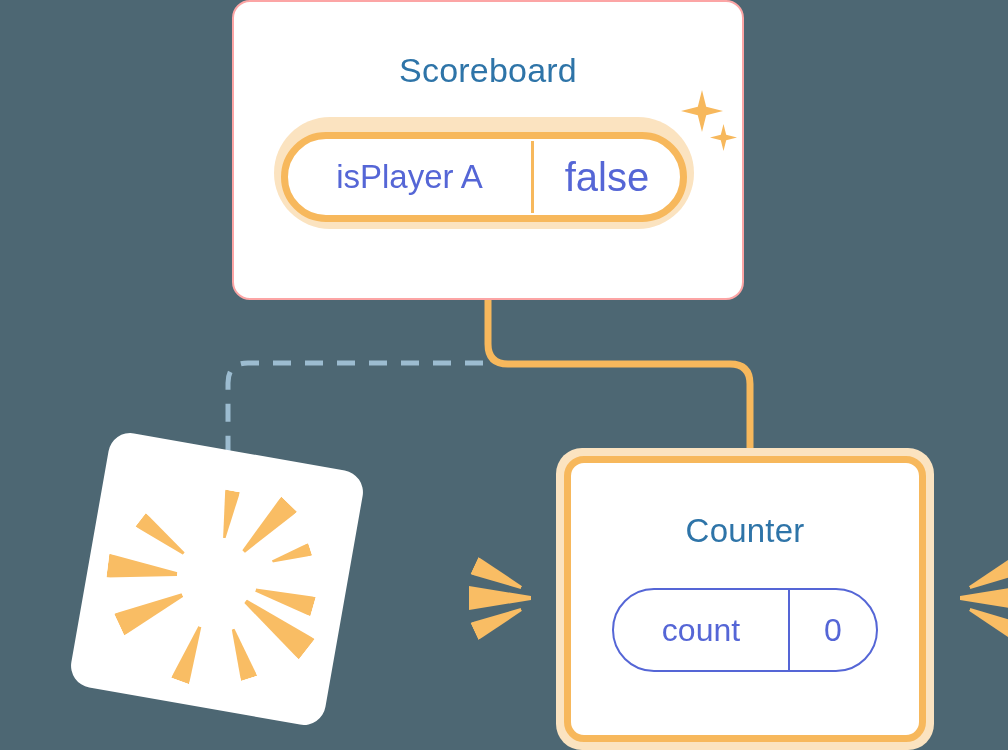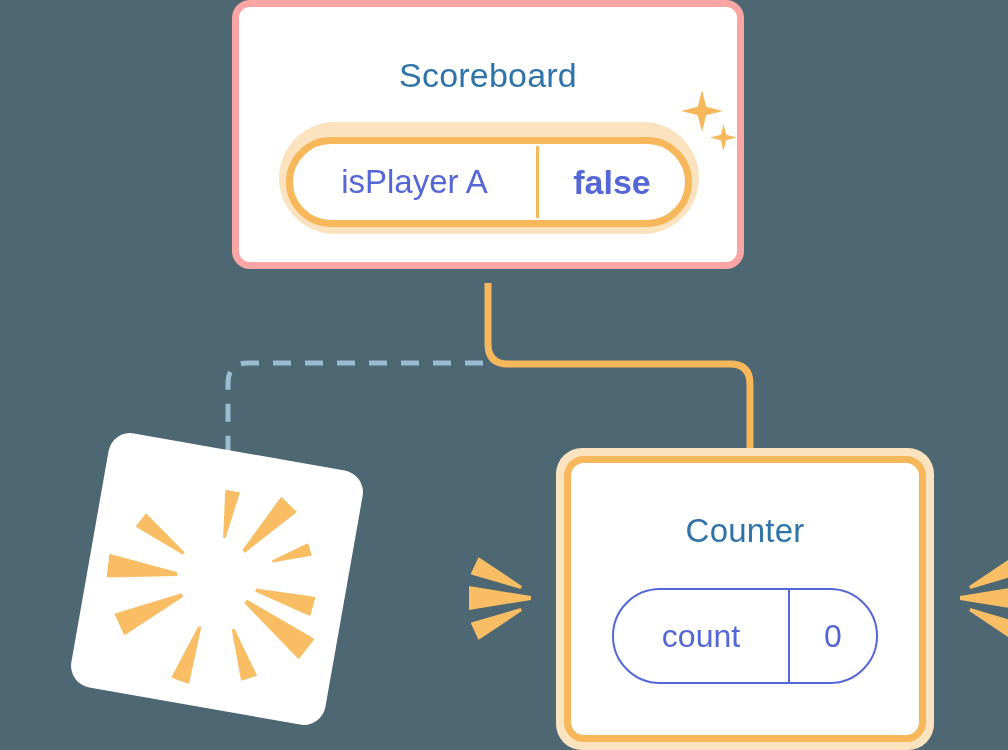--- a/index.html
+++ b/index.html
@@ -28,22 +28,22 @@
     position: absolute;
     background: #ffffff;
     box-sizing: border-box;
   }
 
   
   .card-scoreboard {
     left: 232px;
     top: 0px;
     width: 512px;
-    height: 269px;
-    border: 7px solid #fca5a5;
+    height: 300px;
+    border: 2px solid #fca5a5;
     border-radius: 18px;
     border-top-left-radius: 18px;
     border-top-right-radius: 18px;
   }
   .card-title {
     text-align: center;
     color: #2e74a8;
     font-size: 34px;
     font-weight: 400;
     letter-spacing: 0.2px;
@@ -97,22 +97,22 @@
     background: #f7b85c;
     margin: 2px 0;
     flex: 0 0 3px;
   }
   .pill-hl .pill-val {
     flex: 1 1 auto;
     display: flex;
     align-items: center;
     justify-content: center;
     color: #5566d6;
-    font-size: 34px;
-    font-weight: 700;
+    font-size: 40px;
+    font-weight: 400;
     user-select: none;
     text-align: right;
   }
 
   
   .sparkles {
     position: absolute;
     left: 673px;
     top: 90px;
     width: 70px;
@@ -160,21 +160,21 @@
     margin-top: 51px;
     font-size: 33px;
   }
 
   
   .pill-plain {
     position: absolute;
     left: 612px;
     top: 588px;
     width: 266px;
-    height: 96px;
+    height: 84px;
     border: 2px solid #5566d6;
     border-radius: 48px;
     background: #ffffff;
     box-sizing: border-box;
     display: flex;
     align-items: stretch;
   }
   .pill-plain .pill-key {
     flex: 0 0 174px;
     display: flex;

